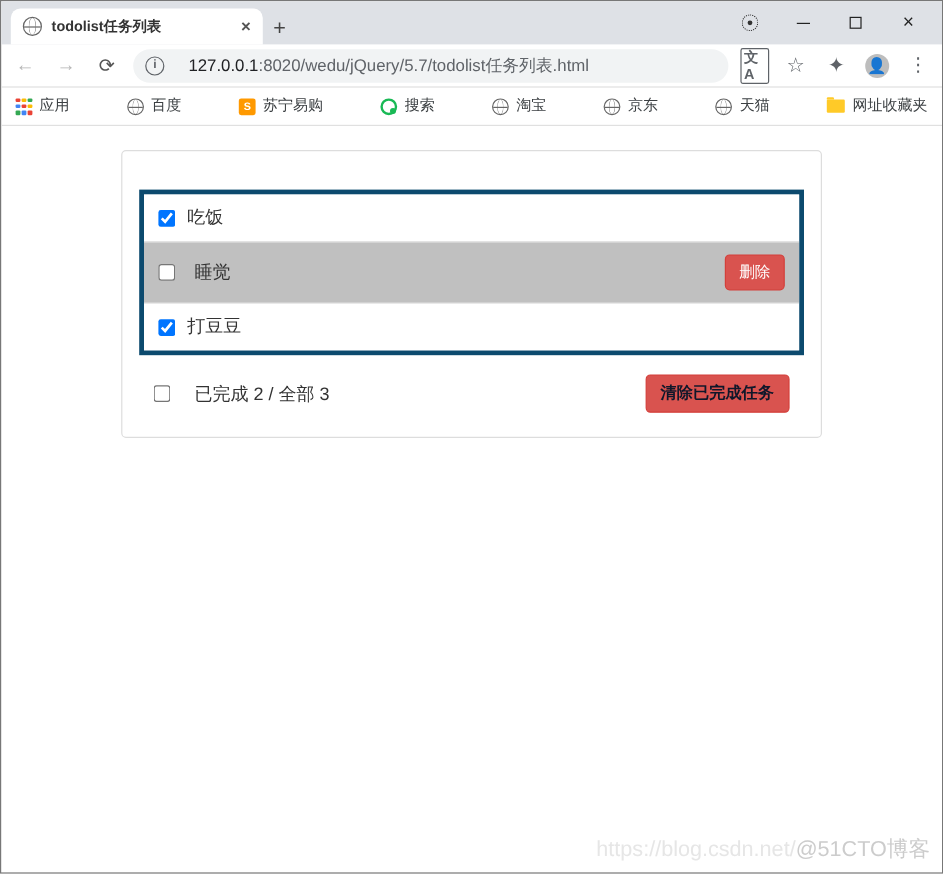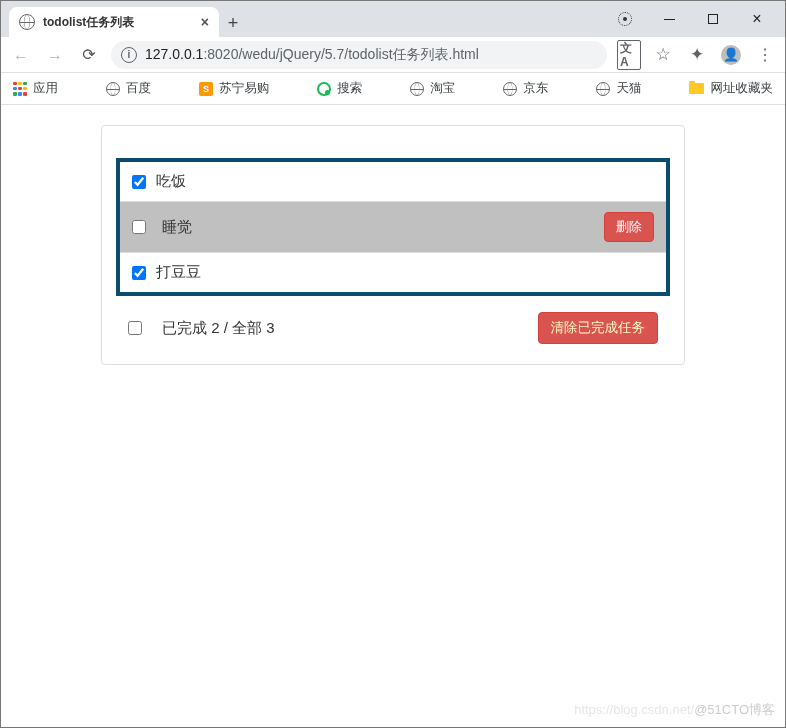--- a/index.html
+++ b/index.html
@@ -20,21 +20,21 @@
   .min-ic { width: 11px; border-top: 1px solid #222; }
   .max-ic { width: 10px; height: 10px; border: 1px solid #222; }
   .close-ic { font-size: 16px; line-height: 1; }
 
   
   .urlbar { height: 36px; display: flex; align-items: center; gap: 10px; padding: 0 8px; border-bottom: 1px solid #e0e0e0; }
   .navbtn { width: 24px; height: 24px; display: flex; align-items: center; justify-content: center; color: #555; cursor: pointer; font-size: 16px; }
   .navbtn.disabled { color: #b5b5b5; cursor: default; }
   .omnibox { flex: 1; height: 28px; background: #f1f3f4; border-radius: 14px; display: flex; align-items: center; padding: 0 10px; gap: 8px; font-size: 14px; }
   .info-ic { width: 16px; height: 16px; border: 1.5px solid #5f6368; border-radius: 50%; display: flex; align-items: center; justify-content: center; font-size: 10px; color: #5f6368; font-weight: bold; flex-shrink: 0; }
-  .url-text { color: #202124; white-space: nowrap; overflow: hidden; }
+  .url-text { color: #202124; white-space: nowrap; overflow: hidden; margin-left: 12px; }
   .url-text .host { color: #202124; }
   .url-text .path { color: #5f6368; }
   .toolicon { width: 24px; height: 24px; display: flex; align-items: center; justify-content: center; color: #5f6368; cursor: pointer; }
   .translate-ic { font-size: 12px; border: 1px solid #5f6368; border-radius: 2px; padding: 0 2px; font-weight: bold; line-height: 14px; }
   .star-ic { font-size: 17px; }
   .ext-ic { font-size: 17px; }
   .avatar { width: 20px; height: 20px; background: #bdbdbd; border-radius: 50%; display: flex; align-items: center; justify-content: center; font-size: 13px; color: #fff; }
   .kebab { font-size: 16px; letter-spacing: 0; line-height: 1; }
 
   
@@ -60,23 +60,23 @@
   .input-box { width: 100%; height: 36px; border: 1px solid #ccc; border-radius: 4px; padding: 0 12px; font-size: 14px; color: #555; }
   .input-box::placeholder { color: #999; }
   .list { border: 4px solid #0c4a6e; border-radius: 0; margin-top: 18px; overflow: hidden; }
   .list-item { display: flex; align-items: center; padding: 10px 12px; font-size: 15px; color: #333; gap: 10px; border-bottom: 1px solid #ddd; background:#fff;}
   .list-item:last-child { border-bottom: none; }
   .list-item.hover { background: #c0c0c0; gap: 16px; }
   .list-item input[type=checkbox] { width: 14px; height: 14px; accent-color: #0075ff; cursor: pointer; }
   .del-btn { margin-left: auto; background: #d9534f; color: #fff; border: 1px solid #d43f3a; border-radius: 4px; padding: 5px 11px; font-size: 13px; cursor: pointer; }
   .footer { display: flex; align-items: center; padding: 16px 12px 6px; gap: 20px; font-size: 15px; color: #333; }
   .footer input[type=checkbox]{ width:14px; height:14px; cursor:pointer;}
-  .clear-btn { margin-left: auto; background: #d9534f; color: #fef9c3; border: 1px solid #d43f3a; border-radius: 4px; padding: 6px 12px; font-size: 13.5px; cursor: pointer; }
+  .clear-btn { margin-left: auto; background: #d9534f; color: #0f172a; border: 1px solid #d43f3a; border-radius: 4px; padding: 6px 12px; font-size: 13.5px; cursor: pointer; font-weight: bold; }
 
-  .watermark { position: absolute; right: 10px; bottom: 8px; font-size: 13px; color: #ccc; }
+  .watermark { position: absolute; right: 10px; bottom: 8px; font-size: 18px; color: #ccc; }
   .watermark .faint { color: #e6e6e6; }
 </style>
 </head>
 <body>
 
 <div class="titlebar">
   <div class="tab">
     <span class="favicon"></span>
     <span>todolist任务列表</span>
     <span class="tab-close">×</span>

